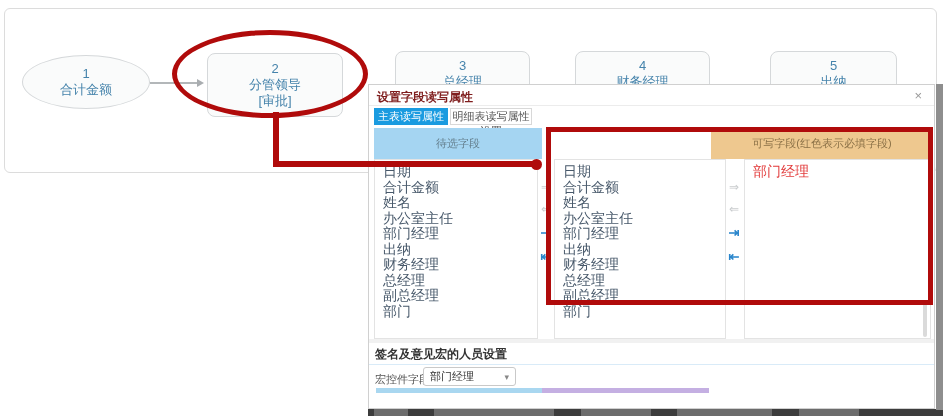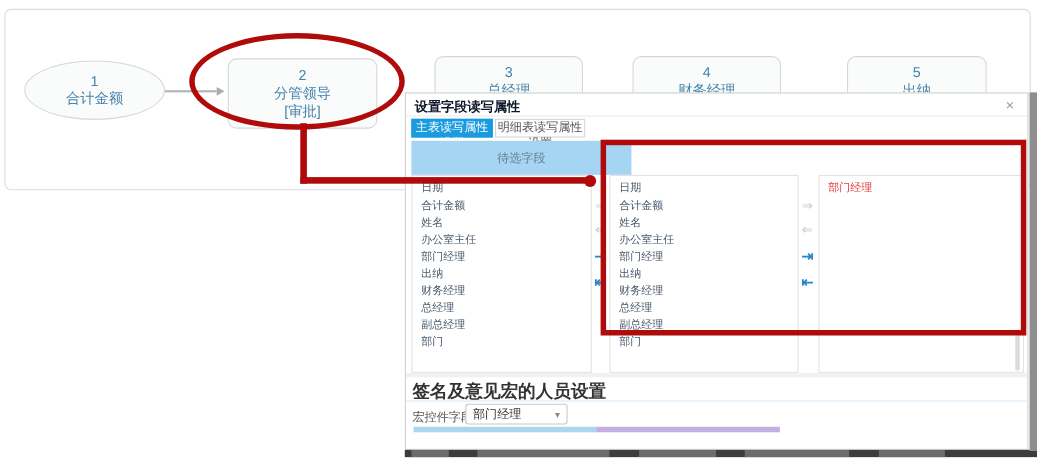--- a/index.html
+++ b/index.html
@@ -31,55 +31,55 @@
     border:5px solid #b00b0b; border-radius:50%; background:transparent; z-index:3; }
   #red-line-v { position:absolute; left:273px; top:112px; width:6px; height:55px; z-index:30; }
   #red-line-h { position:absolute; left:273px; top:161px; width:263px; height:6px; z-index:30; }
   #red-dot { position:absolute; left:531px; top:159px; width:11px; height:11px; border-radius:50%; z-index:30; }
   #red-rect { position:absolute; left:546px; top:127px; width:387px; height:178px;
     border:5px solid #b00b0b; z-index:30; background:transparent; }
 
   
   .modal { position:absolute; left:368px; top:84px; width:567px; height:325px;
     background:#fff; border:1px solid #d0d0d0; z-index:10; }
-  .modal-title { position:absolute; left:8px; top:4px; font-size:12px; font-weight:bold; color:#0f172a; }
+  .modal-title { position:absolute; left:8px; top:4px; font-size:12px; font-weight:bold; color:#7f1d1d; }
   .modal-close { position:absolute; right:12px; top:3px; font-size:13px; color:#999; cursor:pointer; }
   .title-sep { position:absolute; left:0; top:20px; width:100%; border-top:1px solid #ececec; }
 
   .tab { position:absolute; top:23px; height:17px; font-size:11px; line-height:15px; text-align:center; cursor:pointer; }
   .tab-active { left:5px; width:74px; background:#1a9be0; color:#fff; border:1px solid #1a9be0; }
   .tab-inactive { left:81px; width:82px; background:#fff; color:#555; border:1px solid #d8d8d8; }
 
   .col-header { position:absolute; top:43px; height:31px; display:flex; align-items:center; justify-content:center;
     font-size:11px; }
-  #hdr-available { left:5px;  width:200px; background:#a5d5f2; color:#65808f; }
+  #hdr-available { left:5px;  width:168px; background:#a5d5f2; color:#65808f; }
   #hdr-visible   { left:184px; width:158px; background:#c7b3e6; color:#736e8e; }
   #hdr-writable  { left:342px; width:222px; background:#eec88f; color:#8c7248; }
 
   .list { position:absolute; top:74px; height:180px; background:#fff; border:1px solid #e3e3e3;
     padding:4px 0 0 8px; overflow:hidden; }
   #list-available { left:5px;  width:164px; }
   #list-visible   { left:185px; width:172px; }
   #list-writable  { left:375px; width:187px; }
-  .li { font-size:10px; line-height:15.5px; height:15.5px; color:#47586a; cursor:pointer; white-space:nowrap; }
+  .li { font-size:14px; line-height:15.5px; height:15.5px; color:#47586a; cursor:pointer; white-space:nowrap; }
   #list-writable .li { color:#e23b3b; }
 
   .gutter { position:absolute; top:74px; width:16px; height:180px; }
   #gutter1 { left:169px; }
   #gutter2 { left:357px; }
   .xfer { position:absolute; left:0; width:16px; text-align:center; font-size:12px; line-height:12px; cursor:pointer; }
   .xfer-gray { color:#c9ccce; }
   .xfer-blue { color:#2a86cc; font-weight:bold; font-size:13px; }
   .g1 { top:22px; } .g2 { top:44px; } .g3 { top:68px; } .g4 { top:92px; }
 
   .list-scroll-thumb { position:absolute; left:554px; top:216px; width:4px; height:36px;
     background:#dadada; border-radius:2px; }
 
   .section-sep { position:absolute; left:0; top:254px; width:100%; height:4px; background:#f1f1f1; }
-  .section-title { position:absolute; left:6px; top:261px; font-size:16px; font-weight:bold; color:#333; }
+  .section-title { position:absolute; left:6px; top:261px; font-size:12px; font-weight:bold; color:#333; }
   .blue-sep { position:absolute; left:0; top:279px; width:100%; border-top:1px solid #d9ebf8; }
 
   .field-label { position:absolute; left:6px; top:287px; font-size:11px; color:#555; }
   .dropdown { position:absolute; left:54px; top:282px; width:93px; height:19px; border:1px solid #c9c9c9;
     border-radius:3px; background:#fff; display:flex; align-items:center; padding:0 6px; cursor:pointer; }
   .dropdown-value { font-size:11px; color:#333; flex:1; }
   .dropdown-caret { font-size:9px; color:#888; }
 
   .bar-blue   { position:absolute; left:7px;   top:303px; width:166px; height:5px; background:#a9d7f0; }
   .bar-purple { position:absolute; left:173px; top:303px; width:167px; height:5px; background:#c4afe2; }
@@ -134,20 +134,21 @@
 
   <div class="modal">
     <div class="modal-title">设置字段读写属性</div>
     <div class="modal-close">×</div>
     <div class="title-sep"></div>
 
     <div class="tab tab-active">主表读写属性设置</div>
     <div class="tab tab-inactive">明细表读写属性设置</div>
 
     <div id="hdr-available" class="col-header">待选字段</div>
+    <div id="hdr-writable" class="col-header">可写字段(红色表示必填字段)</div>
 
     <div id="list-available" class="list">
         <div class="li">日期</div>
         <div class="li">合计金额</div>
         <div class="li">姓名</div>
         <div class="li">办公室主任</div>
         <div class="li">部门经理</div>
         <div class="li">出纳</div>
         <div class="li">财务经理</div>
         <div class="li">总经理</div>

